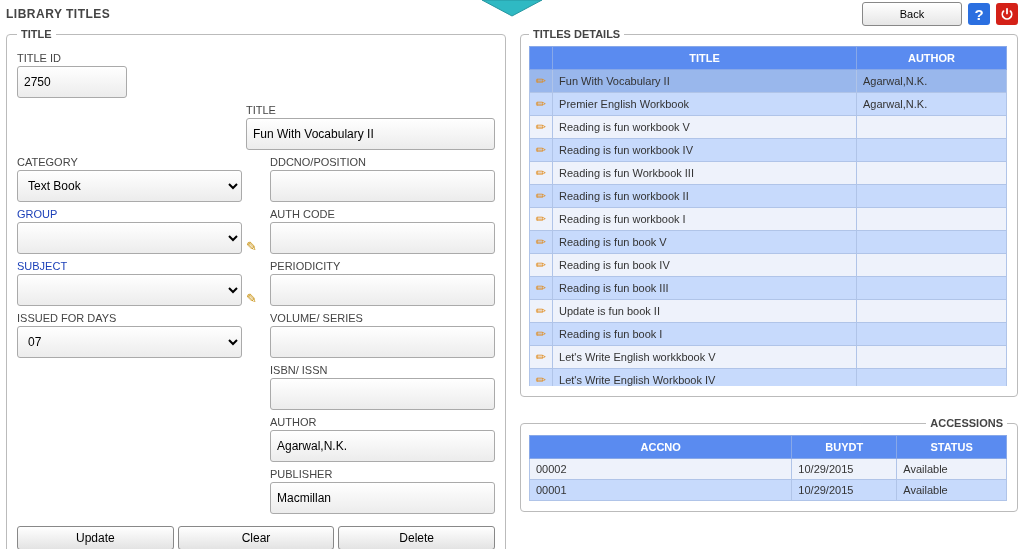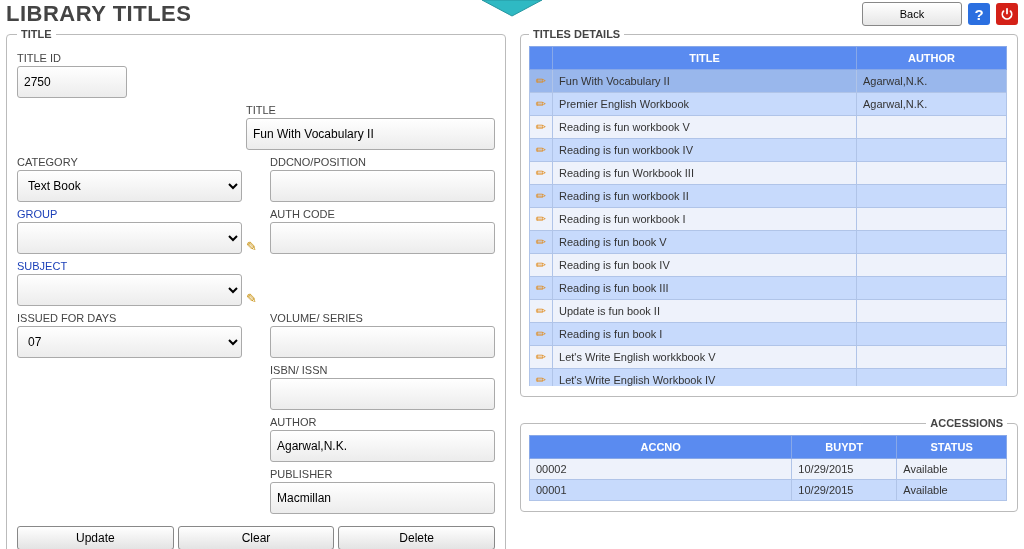--- a/index.html
+++ b/index.html
@@ -1,18 +1,18 @@
 <!DOCTYPE html>
 <html><head>
 <meta charset="utf-8">
 <style>
   * { box-sizing: border-box; font-family: Arial, sans-serif; }
   body { margin: 0; background: #fff; padding: 0 6px 10px 6px; font-size: 12px; color: #333; width: 1024px; }
   .topbar { display: flex; align-items: center; justify-content: space-between; height: 28px; }
-  .page-title { font-size: 22px; font-weight: bold; letter-spacing: .5px; color: #444; }
+  .page-title { font-size: 12px; font-weight: bold; letter-spacing: .5px; color: #444; }
   .topbar-right { display: flex; align-items: center; gap: 6px; }
   .btn-back { width: 100px; height: 24px; font-size: 11px; border: 1px solid #888; border-radius: 3px; background: linear-gradient(#fff,#e6e6e6); cursor: pointer; }
   .icon-btn { width: 22px; height: 22px; border-radius: 3px; display: flex; align-items: center; justify-content: center; color: #fff; cursor: pointer; font-weight: bold; }
   .icon-help { background: #2b6fe0; font-size: 15px; }
   .icon-power { background: #d42118; }
   .marker { position: absolute; left: 50%; top: 0; transform: translateX(-50%); }
 
   .columns { display: flex; gap: 14px; align-items: flex-start; }
   .col-left { width: 500px; }
   .col-right { flex: 1; min-width: 0; }
@@ -111,20 +111,24 @@
         <div class="right">
           <span class="lbl">AUTH CODE</span>
           <input class="fld" value="" style="">
         </div>
 
         <div class="left">
           <span class="lbl link">SUBJECT</span>
           <select class="fld"><option></option></select>
         </div>
         <div class="gap"><span class="key-icon">✎</span></div>
+        <div class="right">
+          <span class="lbl">PERIODICITY</span>
+          <input class="fld" value="" style="">
+        </div>
 
         <div class="left">
           <span class="lbl">ISSUED FOR DAYS</span>
           <select class="fld">
             <option>07</option>
           </select>
         </div>
         <div class="gap"></div>
         <div class="right">
           <span class="lbl">VOLUME/ SERIES</span>

